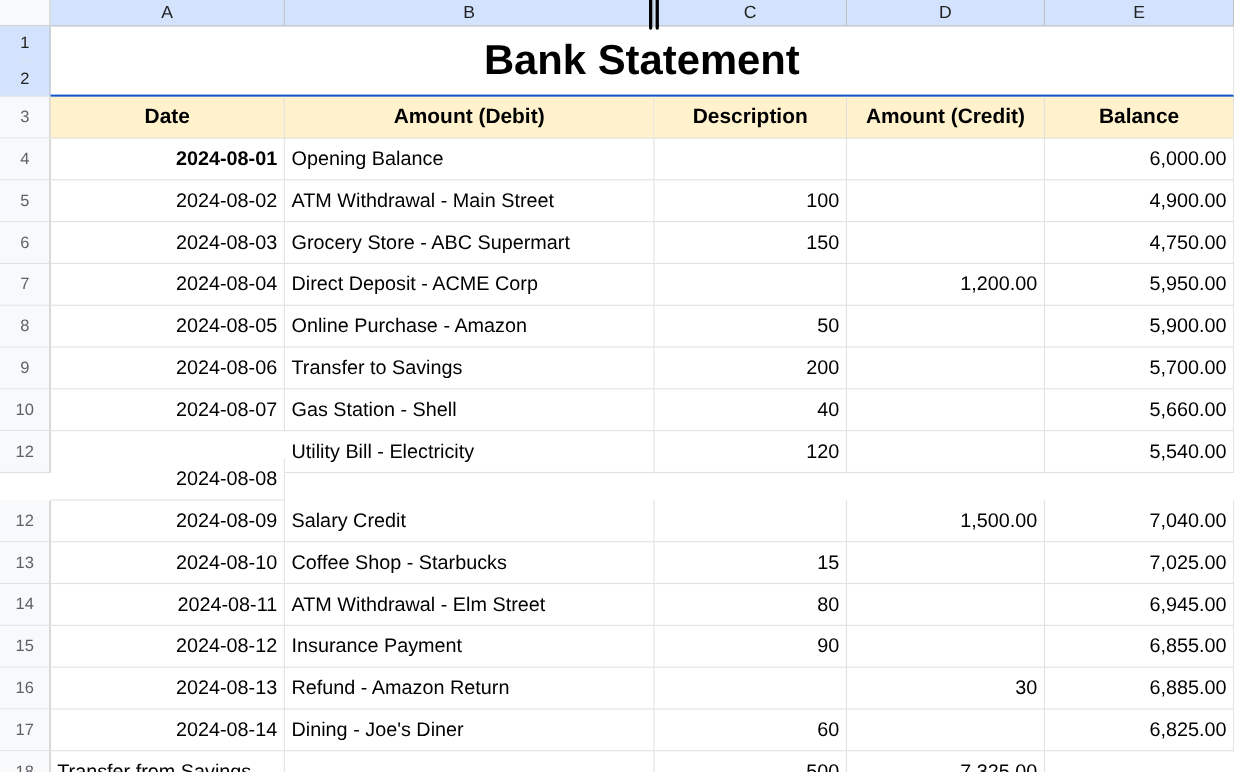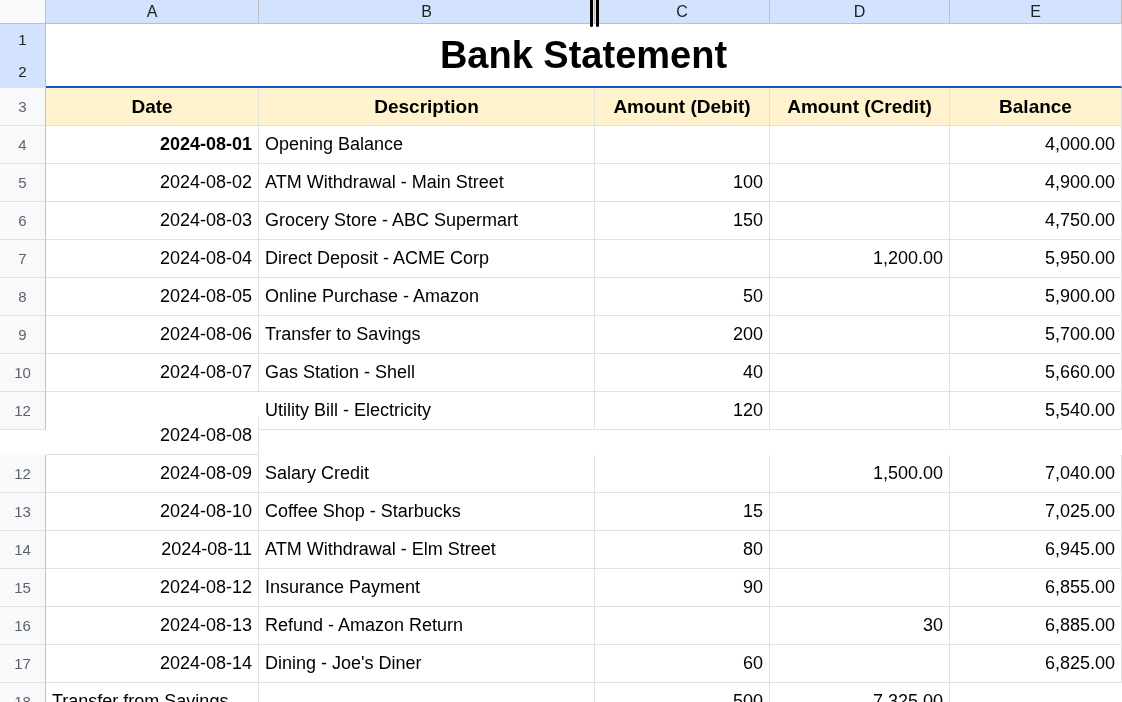--- a/index.html
+++ b/index.html
@@ -127,31 +127,31 @@
 
   <div class="row-header selected row-split" style="height:64px;">
     <div>1</div>
     <div>2</div>
   </div>
 
   <div class="title-cell">Bank Statement</div>
 
   <div class="row-header h38">3</div>
   <div class="cell header-row-cell">Date</div>
+  <div class="cell header-row-cell">Amount (Debit)</div>
   <div class="cell header-row-cell">Description</div>
-  <div class="cell header-row-cell">Amount (Debit)</div>
   <div class="cell header-row-cell">Amount (Credit)</div>
   <div class="cell header-row-cell">Balance</div>
 
 <div class="row-header" style="height: 38px;">4</div>
     <div class="cell right" style="height: 38px; font-weight: bold;">2024-08-01</div>
     <div class="cell" style="height: 38px;">Opening Balance</div>
     <div class="cell right" style="height: 38px;"></div>
     <div class="cell right" style="height: 38px;"></div>
-    <div class="cell right" style="height: 38px;">4,000.00</div>
+    <div class="cell right" style="height: 38px;">6,000.00</div>
     <div class="row-header" style="height: 38px;">5</div>
     <div class="cell right" style="height: 38px;">2024-08-02</div>
     <div class="cell" style="height: 38px;">ATM Withdrawal - Main Street</div>
     <div class="cell right" style="height: 38px;">100</div>
     <div class="cell right" style="height: 38px;"></div>
     <div class="cell right" style="height: 38px;">4,900.00</div>
     <div class="row-header" style="height: 38px;">6</div>
     <div class="cell right" style="height: 38px;">2024-08-03</div>
     <div class="cell" style="height: 38px;">Grocery Store - ABC Supermart</div>
     <div class="cell right" style="height: 38px;">150</div>

